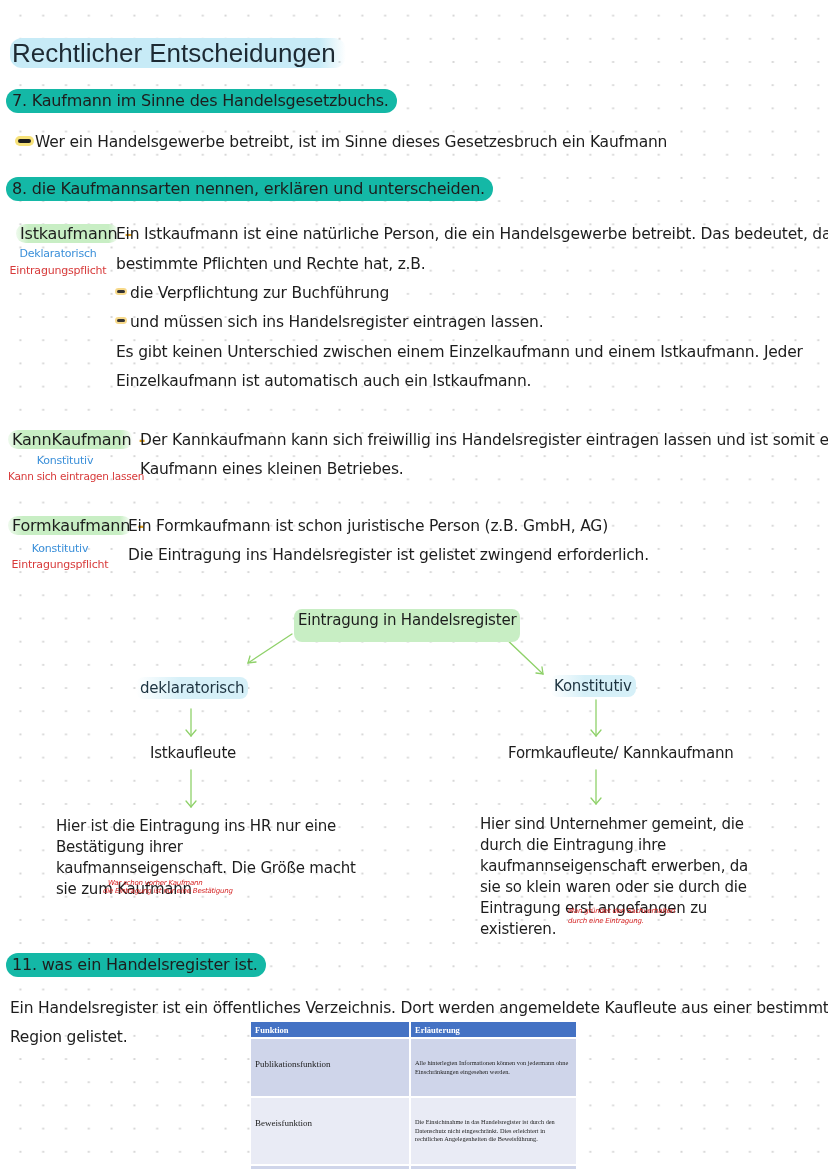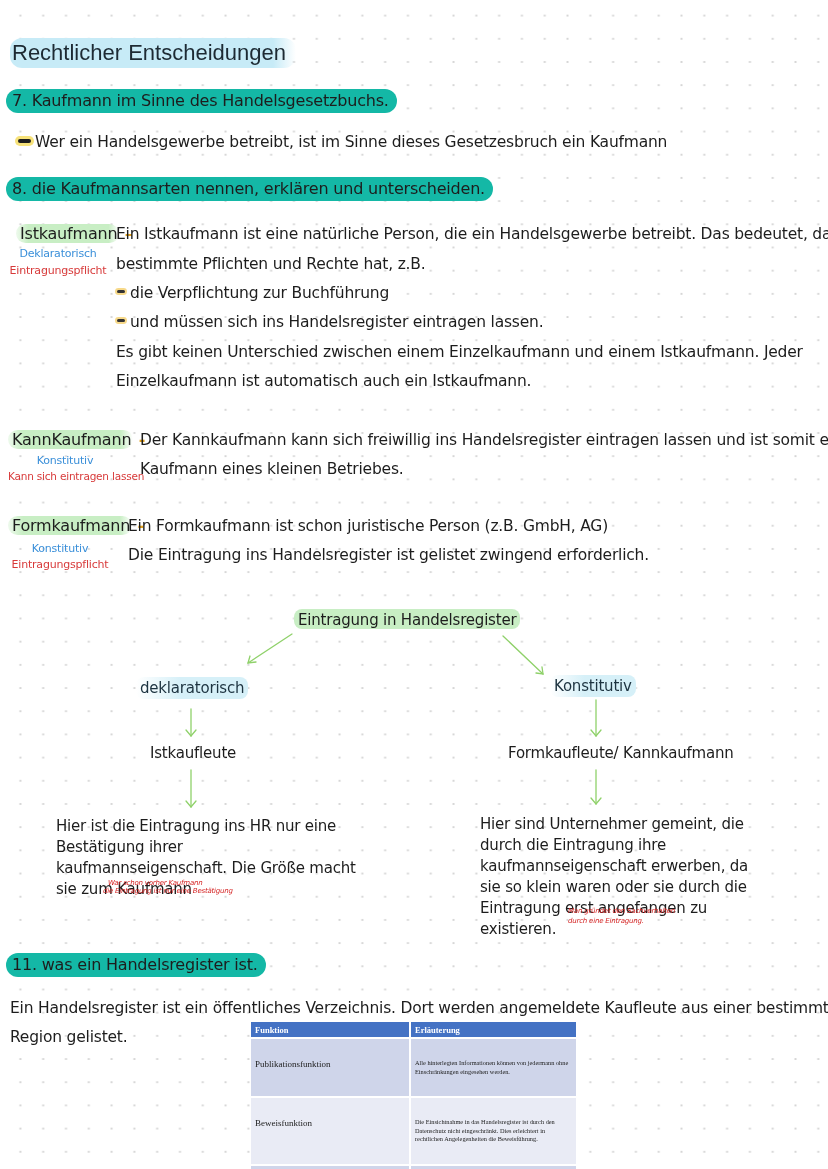--- a/index.html
+++ b/index.html
@@ -9,21 +9,21 @@
     background-image: radial-gradient(circle, #d6d6d6 0.9px, transparent 1.3px);
     background-size: 22.8px 23.2px;
     background-position: 9px 4px;
     font-family: "DejaVu Sans", sans-serif;
     color: #1d1d1d;
   }
   .abs { position: absolute; white-space: nowrap; }
   .hand { font-family: "DejaVu Sans", sans-serif; letter-spacing: -0.2px; }
   .title {
     left: 10px; top: 38px; font-family: "Liberation Sans", sans-serif;
-    font-size: 22px; color: #1d2a33; padding: 0 10px 0 2px;
+    font-size: 26px; color: #1d2a33; padding: 0 10px 0 2px;
     background: linear-gradient(to right, #c7ebf7 0%, #c7ebf7 92%, rgba(199,235,247,0) 100%);
     border-radius: 12px; height: 30px; line-height: 30px;
   }
   .h-red {
     background: #14b8a6; border-radius: 12px; padding: 0 8px 0 6px;
     font-size: 16px; height: 24px; line-height: 24px; color: #1d1d1d;
   }
   .body16 { font-size: 15.5px; line-height: 29px; }
   .dash {
     display: inline-block; width: 13px; height: 4px; background: #1d1d1d; border-radius: 2px;
@@ -120,21 +120,21 @@
     <polyline points="186,801 191,807 196,801"></polyline>
 
     <line x1="596" y1="700" x2="596" y2="736"></line>
     <polyline points="591,730 596,736 601,730"></polyline>
 
     <line x1="596" y1="770" x2="596" y2="804"></line>
     <polyline points="591,798 596,804 601,798"></polyline>
   </g>
 </svg>
 
-<div class="abs hand node node-green" style="left:294px; top:609px; height:20px; line-height:22px;">Eintragung in Handelsregister</div>
+<div class="abs hand node node-green" style="left:294px; top:609px; height:33px; line-height:22px;">Eintragung in Handelsregister</div>
 <div class="abs hand node node-blue" style="left:136px; top:677px; height:22px; line-height:22px;">deklaratorisch</div>
 <div class="abs hand node node-blue" style="left:550px; top:675px; height:22px; line-height:22px;">Konstitutiv</div>
 <div class="abs hand node" style="left:150px; top:744px;">Istkaufleute</div>
 <div class="abs hand node" style="left:508px; top:744px;">Formkaufleute/ Kannkaufmann</div>
 
 <div class="abs hand para" style="left:56px; top:816px; width:300px;">Hier ist die Eintragung ins HR nur eine Bestätigung ihrer kaufmannseigenschaft. Die Größe macht sie zum Kaufmann</div>
 <div class="abs note-red hand" style="left:108px; top:879px;">War schon vorher Kaufmann</div>
 <div class="abs note-red hand" style="left:103px; top:887px;">die Eintragung ist nur eine Bestätigung</div>
 
 <div class="abs hand para" style="left:480px; top:814px; width:290px;">Hier sind Unternehmer gemeint, die durch die Eintragung ihre kaufmannseigenschaft erwerben, da sie so klein waren oder sie durch die Eintragung erst angefangen zu existieren.</div>

